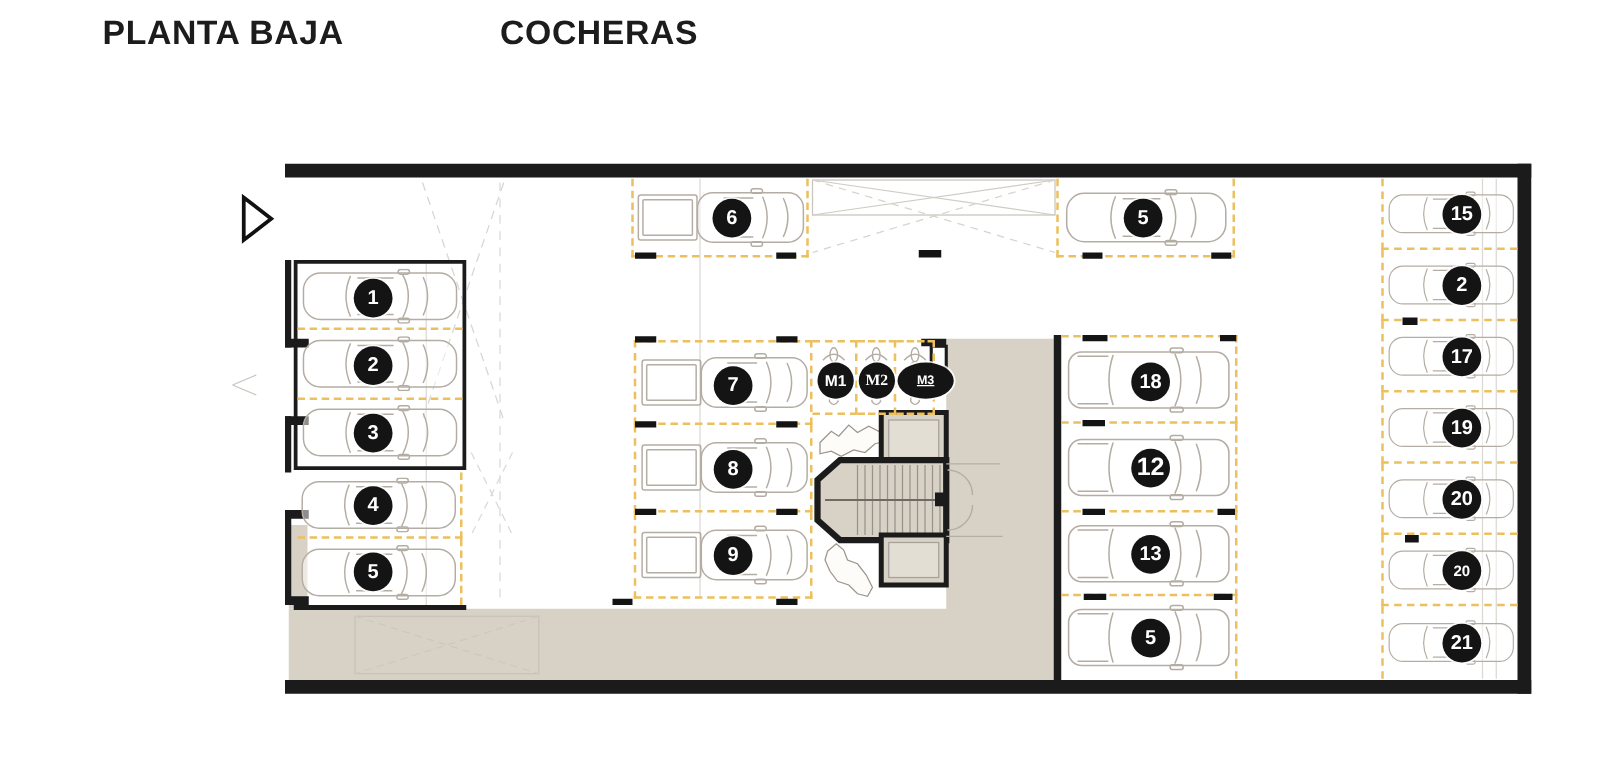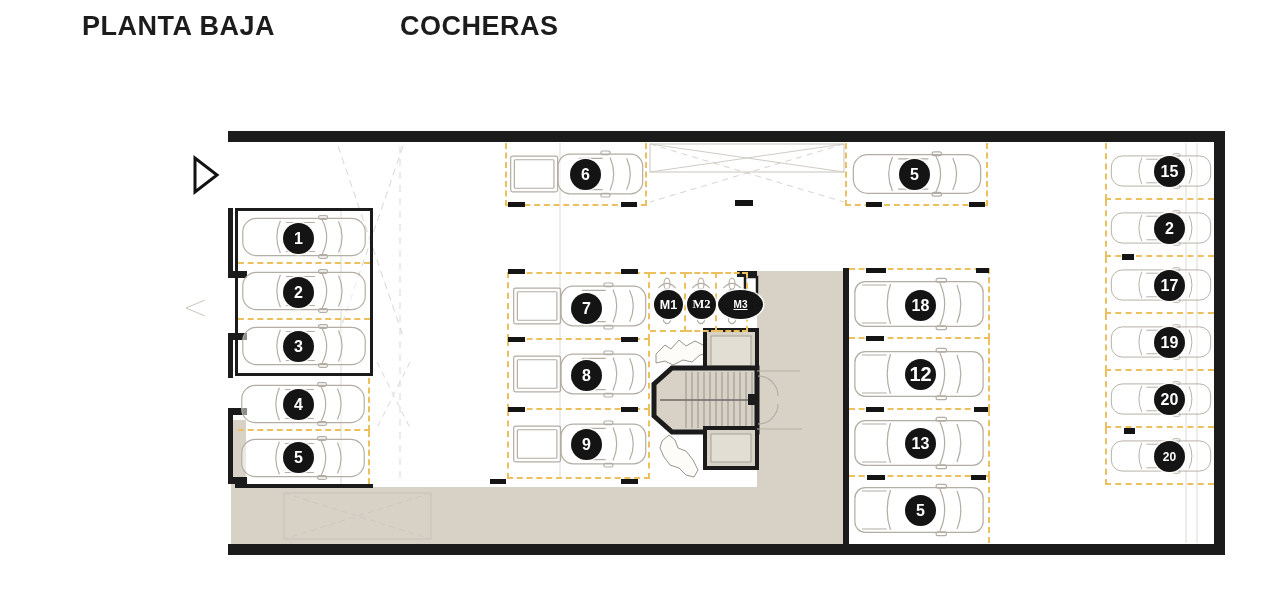--- a/index.html
+++ b/index.html
@@ -370,20 +370,34 @@
           <path d="M44,6 Q36,24 44,42" stroke="#b4ada4" stroke-width="1.3" fill="none"></path>
           <path d="M90,5 Q100,24 90,43" stroke="#b4ada4" stroke-width="1.3" fill="none"></path>
           <path d="M108,7 Q116,24 108,41" stroke="#b4ada4" stroke-width="1.3" fill="none"></path>
           <path d="M50,8 H82 M50,40 H82" stroke="#b4ada4" stroke-width="1.3" fill="none"></path>
           <rect x="86" y="0.5" width="10" height="4" rx="2" stroke="#b4ada4" stroke-width="1.3" fill="none"></rect>
           <rect x="86" y="43.5" width="10" height="4" rx="2" stroke="#b4ada4" stroke-width="1.3" fill="none"></rect>
         </svg>
       </span>
       <div class="spot-label" style="width: 31px; height: 31px; font-size: 12px; left: 47px; top: 13px;">20</div>
     </div>
+    <div class="spot" style="left: 1105px; top: 485px; width: 109px; height: 58px; border-left: 2px dashed rgb(236, 192, 94);">
+      <span class="vehicle" style="width: 103px; height: 46px; transform: translate(-50%, -50%);">
+        <svg viewBox="0 0 140 48">
+          <rect x="2.5" y="3.5" width="135" height="41" rx="15" stroke="#b4ada4" stroke-width="1.3" fill="#ffffff" fill-opacity="0.5"></rect>
+          <path d="M44,6 Q36,24 44,42" stroke="#b4ada4" stroke-width="1.3" fill="none"></path>
+          <path d="M90,5 Q100,24 90,43" stroke="#b4ada4" stroke-width="1.3" fill="none"></path>
+          <path d="M108,7 Q116,24 108,41" stroke="#b4ada4" stroke-width="1.3" fill="none"></path>
+          <path d="M50,8 H82 M50,40 H82" stroke="#b4ada4" stroke-width="1.3" fill="none"></path>
+          <rect x="86" y="0.5" width="10" height="4" rx="2" stroke="#b4ada4" stroke-width="1.3" fill="none"></rect>
+          <rect x="86" y="43.5" width="10" height="4" rx="2" stroke="#b4ada4" stroke-width="1.3" fill="none"></rect>
+        </svg>
+      </span>
+      <div class="spot-label" style="width: 31px; height: 31px; font-size: 16px; left: 47px; top: 14px;">21</div>
+    </div>
     <div class="spot" style="left: 650px; top: 272px; width: 36px; height: 60px; border-top: 2px dashed rgb(236, 192, 94); border-right: 2px dashed rgb(236, 192, 94); border-bottom: 2px dashed rgb(236, 192, 94);">
       <span class="vehicle" style="width: 26px; height: 54px; transform: translate(-50%, -50%);">
         <svg viewBox="0 0 30 60">
           <path d="M5,14 Q15,3 25,14" stroke="#b4ada4" stroke-width="1.3" fill="none"></path>
           <ellipse cx="15" cy="9" rx="3.5" ry="6.5" stroke="#b4ada4" stroke-width="1.3" fill="none"></ellipse>
           <path d="M11,18 Q15,13 19,18 L18,40 Q15,46 12,40 Z" stroke="#b4ada4" stroke-width="1.3" fill="none"></path>
           <path d="M12,40 L11,52 Q15,58 19,52 L18,40" stroke="#b4ada4" stroke-width="1.3" fill="none"></path>
         </svg>
       </span>
       <div class="spot-label" style="width: 29px; height: 29px; font-size: 12.5px; left: 4px; top: 16px;">M1</div>

